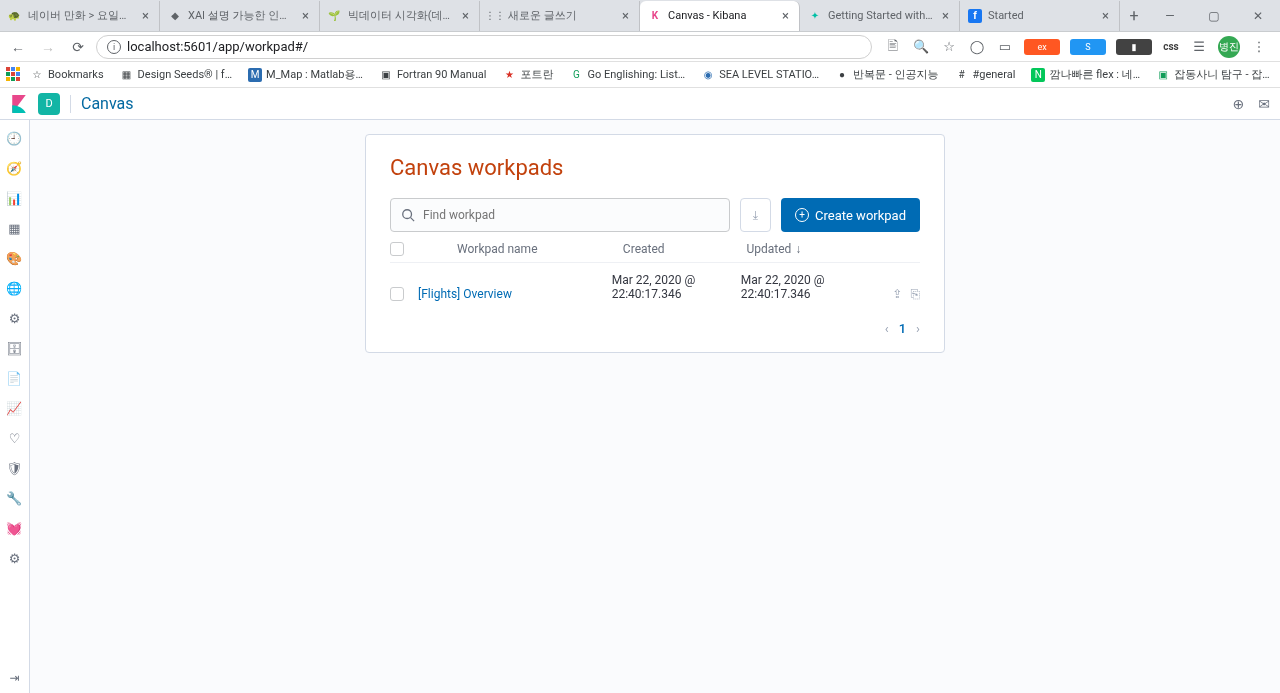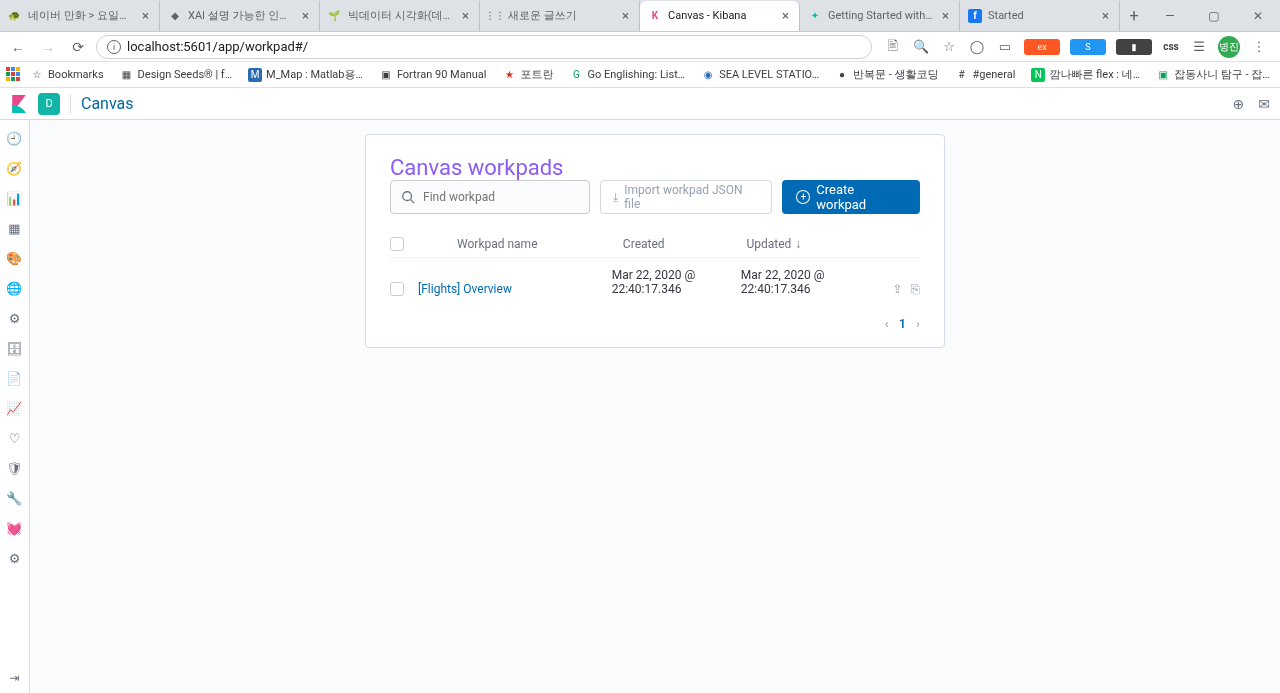--- a/index.html
+++ b/index.html
@@ -49,27 +49,27 @@
 
 
 .main { display:flex; height:calc(693px - 32px - 30px - 26px - 32px); }
 .sidenav { width:30px; border-right:1px solid #d3dae6; display:flex; flex-direction:column; align-items:center; padding-top:10px; gap:14px; position:relative; }
 .sidenav .nav-icon { width:16px; height:16px; color:#69707d; cursor:pointer; display:flex; align-items:center; justify-content:center; font-size:13px; }
 .sidenav .nav-icon.accent { color:#00a69b; }
 .sidenav .collapse { position:absolute; bottom:8px; left:0; right:0; display:flex; justify-content:center; color:#69707d; font-size:12px; cursor:pointer; }
 
 .content { flex:1; background:#fafbfd; padding:14px 0; display:flex; justify-content:center; align-items:flex-start; }
 .panel { width:580px; background:#fff; border:1px solid #d3dae6; border-radius:4px; padding:20px 24px 16px; }
-.panel h1 { font-size:22px; font-weight:400; color:#8b5cf6; }
+.panel h1 { font-size:22px; font-weight:400; color:#c2410c; margin-bottom:18px; }
 
 .tabs { display:flex; gap:24px; border-bottom:1px solid #d3dae6; margin-bottom:14px; }
 .tabrow-item { font-size:13px; padding:8px 0; color:#343741; cursor:pointer; }
 .tabrow-item.active { color:#006bb4; border-bottom:2px solid #006bb4; font-weight:500; }
 
-.controls { display:flex; gap:10px; margin-bottom:17px; }
+.controls { display:flex; gap:10px; margin-bottom:4px; }
 .search { flex:1; display:flex; align-items:center; border:1px solid #c9cbcd; background:#fbfcfd; border-radius:4px; height:34px; padding:0 10px; color:#69707d; }
 .search svg { margin-right:8px; }
 .search input { border:none; outline:none; background:transparent; font-size:12px; color:#343741; flex:1; }
 .import-btn { display:flex; align-items:center; gap:6px; height:34px; padding:0 12px; border:1px solid #d3dae6; border-radius:4px; font-size:12px; color:#98a2b3; cursor:pointer; }
 .create-btn { display:flex; align-items:center; gap:6px; height:34px; padding:0 14px; background:#006bb4; color:#fff; border-radius:4px; font-size:13px; cursor:pointer; }
 .create-btn .plus { width:14px; height:14px; border:1.5px solid #fff; border-radius:50%; display:flex; align-items:center; justify-content:center; font-size:10px; line-height:1; }
 
 .table { font-size:12px; }
 .thead { display:flex; color:#69707d; padding:6px 0; border-bottom:1px solid #eef0f4;gap:39px; }
 .col-check { width:28px; display:flex; align-items:center; }
@@ -191,21 +191,21 @@
   <div class="bm">
       <span class="fav" style="color:#0f9d58">G</span>
       <span class="txt">Go Englishing: List…</span>
     </div>
   <div class="bm">
       <span class="fav" style="color:#2b6cb0">◉</span>
       <span class="txt">SEA LEVEL STATIO…</span>
     </div>
   <div class="bm">
       <span class="fav">●</span>
-      <span class="txt">반복문 - 생활코딩</span>
+      <span class="txt">반복문 - 인공지능</span>
     </div>
   <div class="bm">
       <span class="fav">#</span>
       <span class="txt">#general</span>
     </div>
   <div class="bm">
       <span class="fav" style="background:#03c75a;color:#fff;border-radius:2px;width:14px;height:14px">N</span>
       <span class="txt">깜나빠른 flex : 네…</span>
     </div>
   <div class="bm">
@@ -258,21 +258,20 @@
       <div class="controls">
         <div class="search">
           <svg width="14" height="14" viewBox="0 0 16 16">
               <circle cx="7" cy="7" r="5" fill="none" stroke="#69707d" stroke-width="1.5"></circle>
               <line x1="11" y1="11" x2="15" y2="15" stroke="#69707d" stroke-width="1.5"></line>
             </svg>
           <input placeholder="Find workpad" style="">
         </div>
         <div class="import-btn">
           <span>⤓</span>
-          <span>Import workpad JSON file</span>
         </div>
         <div class="create-btn">
           <span class="plus">+</span>
           <span>Create workpad</span>
         </div>
       </div>
 
       <div class="table">
         <div class="thead">
           <div class="col-check">

